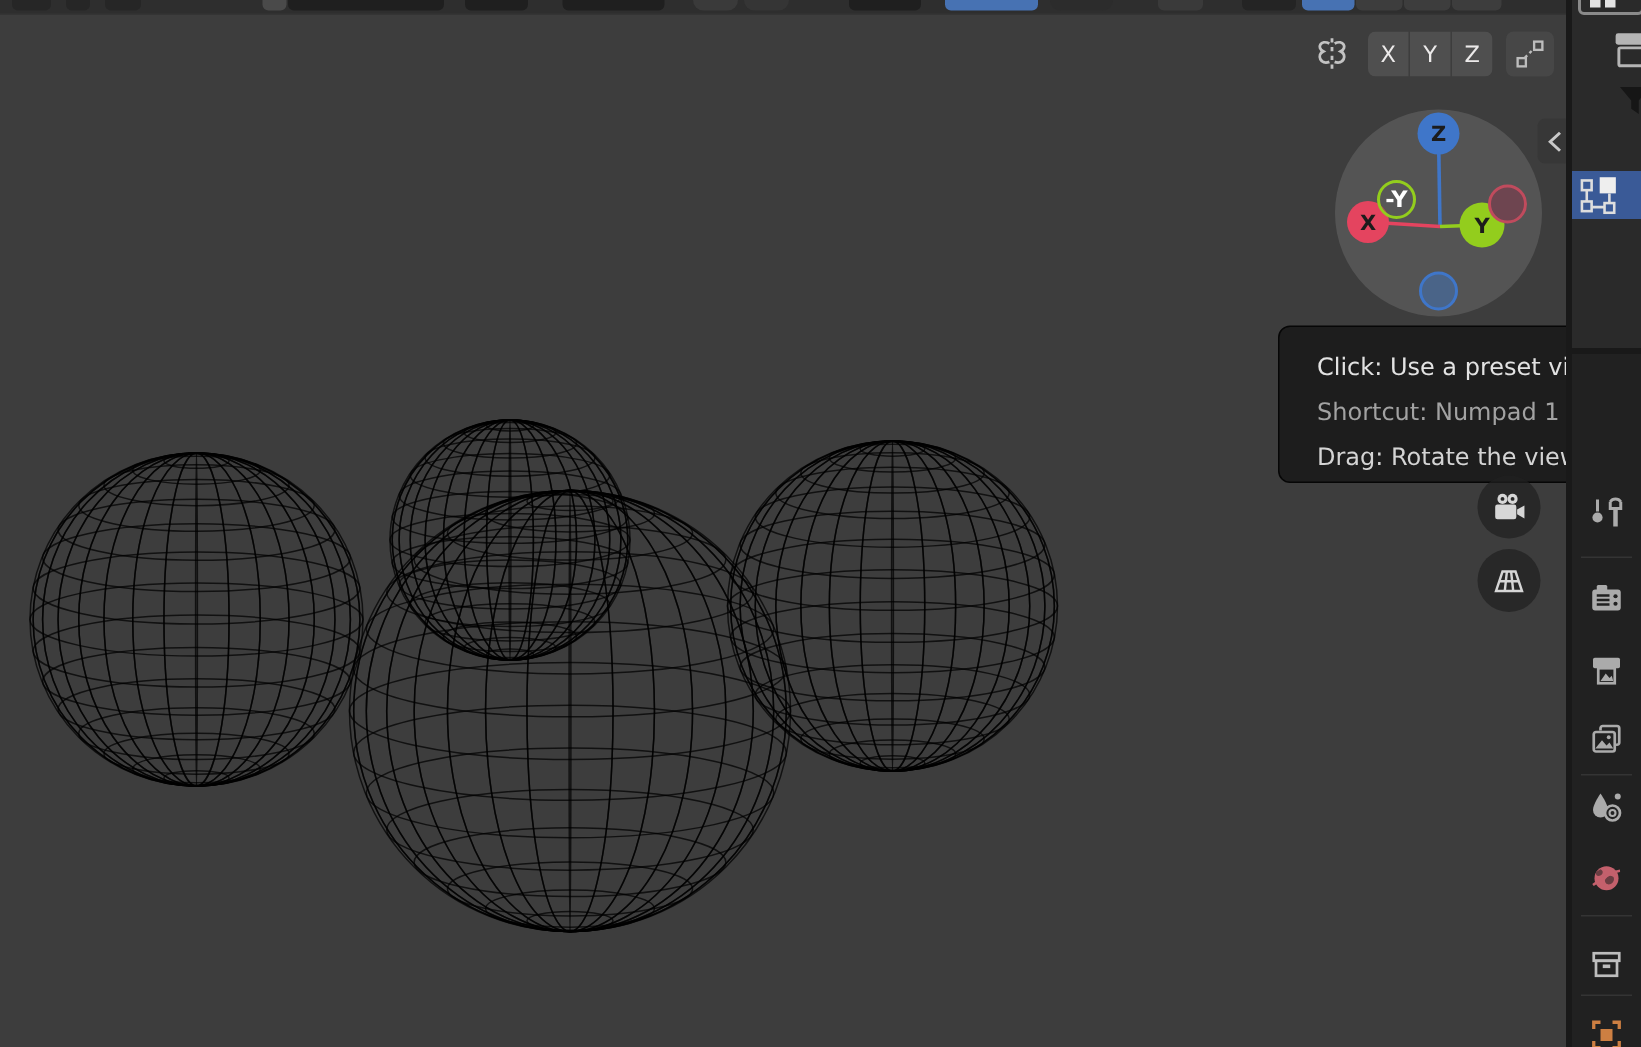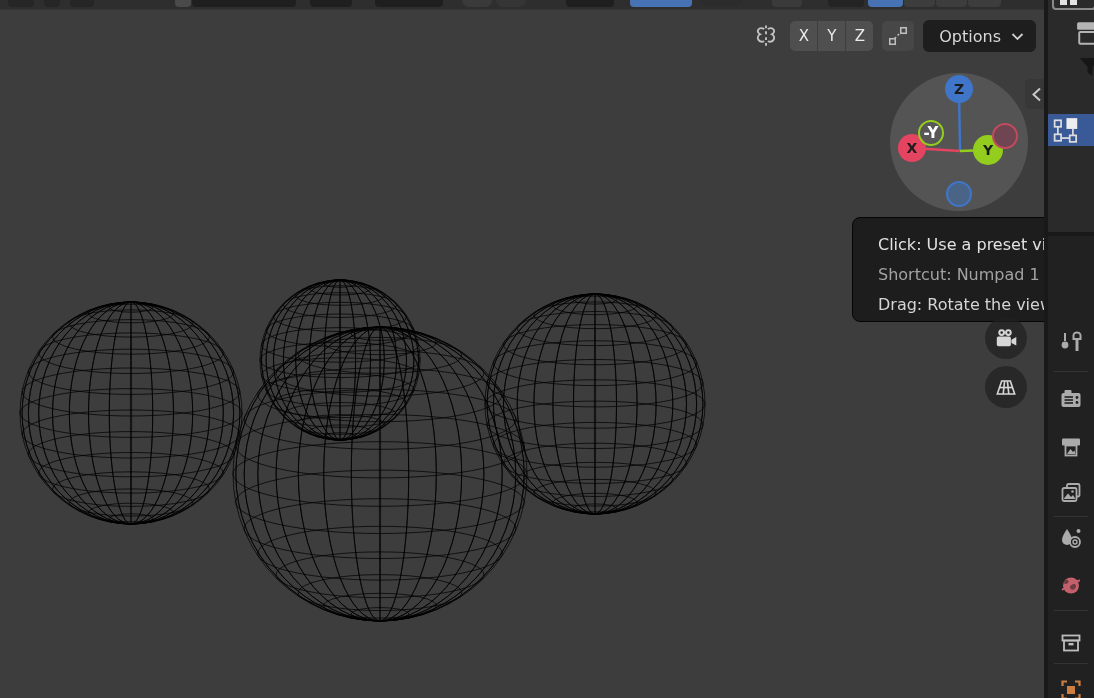--- a/index.html
+++ b/index.html
@@ -227,26 +227,20 @@
         <div class="axis-btn">Y</div>
         <div class="axis-btn">Z</div>
       </div>
     <div class="falloff-btn">
       <svg width="22" height="22" viewBox="0 0 24 24" fill="none" stroke="#bdbdbd" stroke-width="1.7">
         <rect x="3" y="15" width="6" height="6"></rect>
         <rect x="15" y="3" width="6" height="6"></rect>
         <path d="M8 15 C 11 12, 12 11, 15 8" stroke-dasharray="2.5 2.6"></path>
       </svg>
     </div>
-    <div class="options-btn">
-      <span>Options</span>
-      <svg width="13" height="9" viewBox="0 0 13 9" fill="none" stroke="#cdcdcd" stroke-width="1.8">
-        <polyline points="1.5,2 6.5,7 11.5,2"></polyline>
-      </svg>
-    </div>
   </div>
 
   <svg id="gizmo-svg" class="gizmo-svg" width="160" height="160">
       <circle cx="79" cy="79" r="69" fill="rgba(255,255,255,0.12)"></circle>
       <line x1="80" y1="88" x2="79" y2="26" stroke="#3f76c9" stroke-width="2.4"></line>
       <line x1="80" y1="88" x2="32" y2="85" stroke="#e4445f" stroke-width="2.4"></line>
       <line x1="80" y1="88" x2="108" y2="87" stroke="#93cd1d" stroke-width="2.4"></line>
       <circle cx="79" cy="26" r="14" fill="#3f76c9"></circle>
       <text x="79" y="31" text-anchor="middle" font-size="14" font-weight="700" fill="#1c1c1c">Z</text>
       <circle cx="32" cy="85" r="14" fill="#e4445f"></circle>

